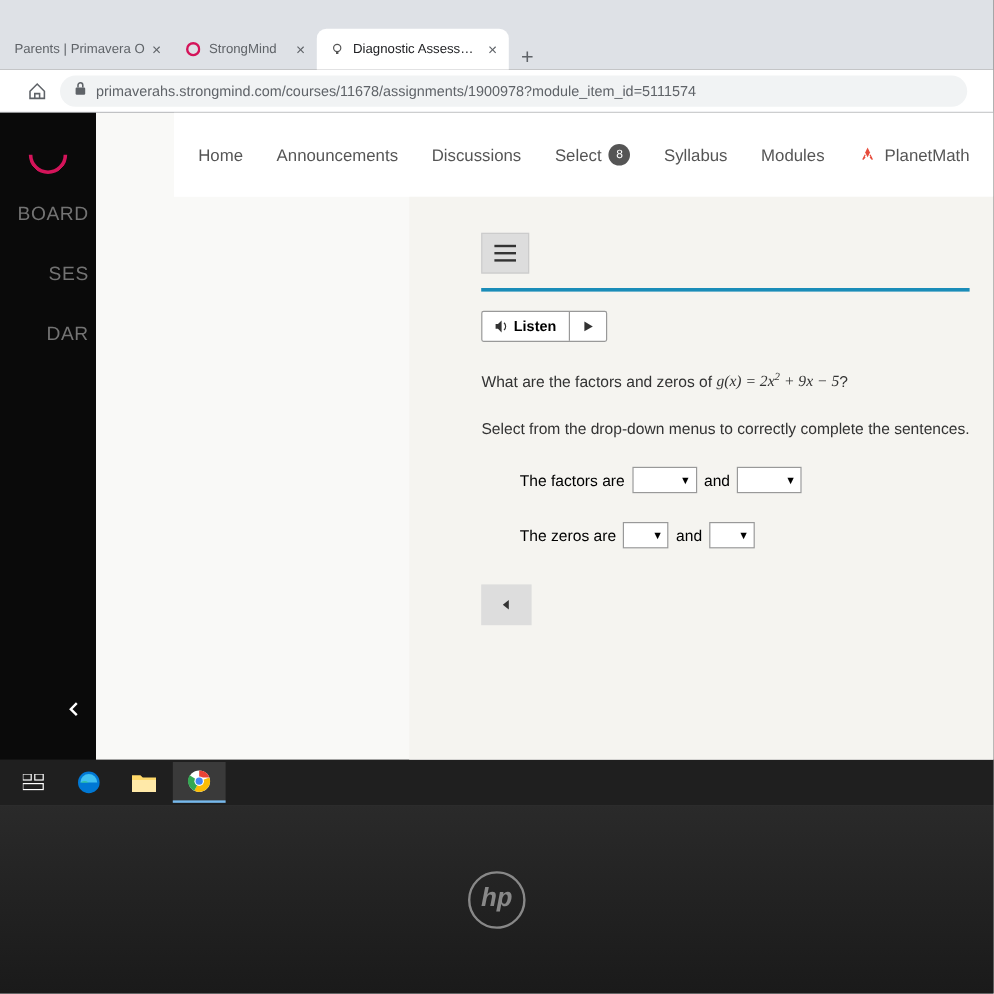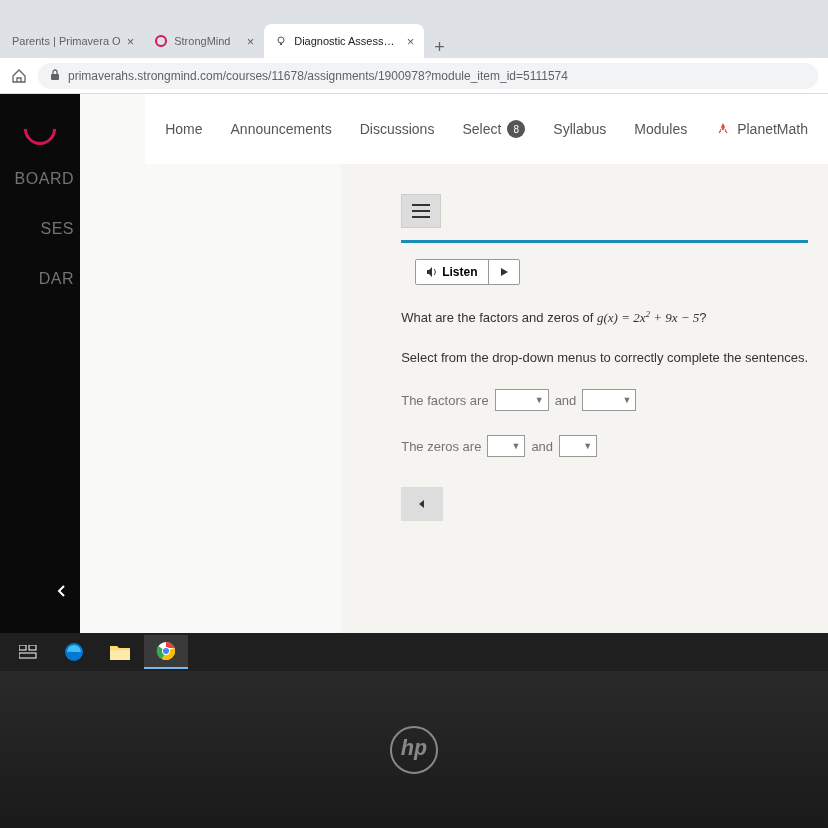--- a/index.html
+++ b/index.html
@@ -49,21 +49,21 @@
       justify-content: center;
     }
     .tab-title { overflow: hidden; text-overflow: ellipsis; white-space: nowrap; flex: 1; }
     .tab .close-x { font-size: 13px; color: #5f6368; cursor: pointer; }
     .new-tab { padding: 0 10px; color: #5f6368; font-size: 18px; cursor: pointer; }
     .addr-bar {
       background: #fff;
       height: 36px;
       display: flex;
       align-items: center;
-      padding: 0 10px;
+      padding: 0 22px;
       gap: 10px;
       border-bottom: 1px solid #dadce0;
     }
     .addr-bar .nav-icon { width: 18px; height: 18px; display: flex; align-items: center; justify-content: center; cursor: pointer; }
     .url-box {
       flex: 1;
       display: flex;
       align-items: center;
       gap: 8px;
       background: #f1f3f4;
@@ -189,21 +189,20 @@
     }
     .listen-btn {
       display: inline-flex;
       align-items: center;
       border: 1px solid #999;
       background: #fff;
       height: 26px;
       border-radius: 2px;
       cursor: pointer;
       margin-bottom: 24px;
-      margin-left: 14px;
     }
     .listen-btn .speaker-part {
       display: flex;
       align-items: center;
       gap: 4px;
       padding: 0 10px;
       border-right: 1px solid #999;
       height: 100%;
       font-size: 12px;
       font-weight: bold;
@@ -220,25 +219,26 @@
     }
     .math-expr { font-family: 'Times New Roman', serif; font-style: italic; }
     .math-expr sup { font-size: 9px; }
     .instruction {
       font-size: 13px;
       color: #333;
       margin-bottom: 24px;
     }
     .sentence-row {
       font-size: 13px;
-      color: #737373;
+      color: #000000;
       margin-bottom: 24px;
       display: flex;
       align-items: center;
       gap: 6px;
+      margin-left: 32px;
     }
     .dropdown {
       border: 1px solid #999;
       background: #fff;
       height: 22px;
       min-width: 50px;
       display: inline-flex;
       align-items: center;
       justify-content: flex-end;
       padding: 0 4px;

